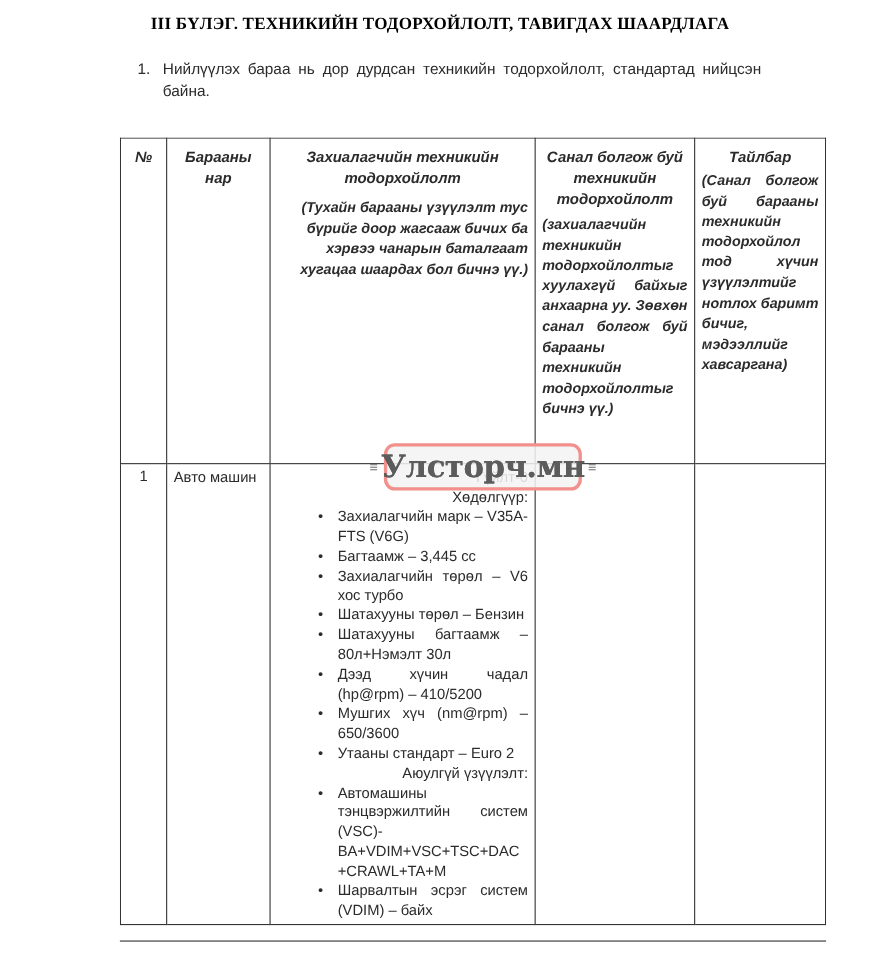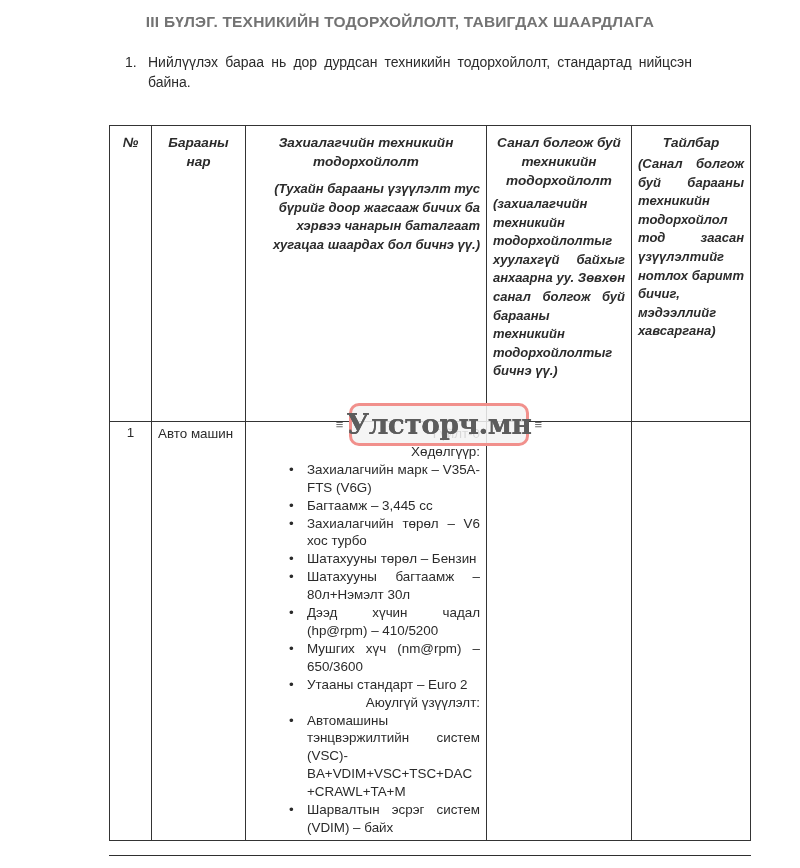--- a/index.html
+++ b/index.html
@@ -2,22 +2,23 @@
 <html><head>
 <meta charset="utf-8">
 <style>
   html,body { margin:0; padding:0; background:#ffffff; }
   .page {
     position:relative; width:800px; height:868px; background:#ffffff;
     font-family:"Liberation Sans", sans-serif; color:#2b2b2b; overflow:hidden;
   }
   .title {
     position:absolute; top:13px; left:0; width:100%; margin:0;
-    text-align:center; font-size:15.5px; font-weight:bold; color:#737373;
+    text-align:center; font-size:15.5px; font-weight:bold; color:#000000;
     letter-spacing:0.2px;
+    font-family:Liberation Serif, serif;
   }
   .numbered-item {
     position:absolute; top:53px; left:125px; width:567px; display:flex;
     font-size:14px; line-height:19.5px;
   }
   .numbered-item .num { flex:none; width:23px; }
   .numbered-item .item-text { flex:1; margin:0; text-align:justify; }
 
   
   .table-clip {
@@ -99,21 +100,21 @@
           <th class="c3h">
             <div class="h-label">Захиалагчийн техникийн тодорхойлолт</div>
             <div class="h-sub">(Тухайн барааны үзүүлэлт тус бүрийг доор жагсааж бичих ба хэрвээ чанарын баталгаат хугацаа шаардах бол бичнэ үү.)</div>
           </th>
           <th class="c4h">
             <div class="h-label">Санал болгож буй техникийн тодорхойлолт</div>
             <div class="h-sub">(захиалагчийн техникийн тодорхойлолтыг хуулахгүй байхыг анхаарна уу. Зөвхөн санал болгож буй барааны техникийн тодорхойлолтыг бичнэ үү.)</div>
           </th>
           <th class="c5h">
             <div class="h-label">Тайлбар</div>
-            <div class="h-sub">(Санал болгож буй барааны техникийн тодорхойлол тод заасан үзүүлэлтийг нотлох баримт бичиг, мэдээллийг хавсаргана)</div>
+            <div class="h-sub">(Санал болгож буй барааны техникийн тодорхойлол тод хүчин үзүүлэлтийг нотлох баримт бичиг, мэдээллийг хавсаргана)</div>
           </th>
         </tr>
       </thead>
       <tbody>
         <tr>
           <td class="no-cell">1</td>
           <td class="name-cell">Авто машин</td>
           <td class="spec-cell">
             <div>
                 <div class="spec-line">Гүйлт-0</div>

